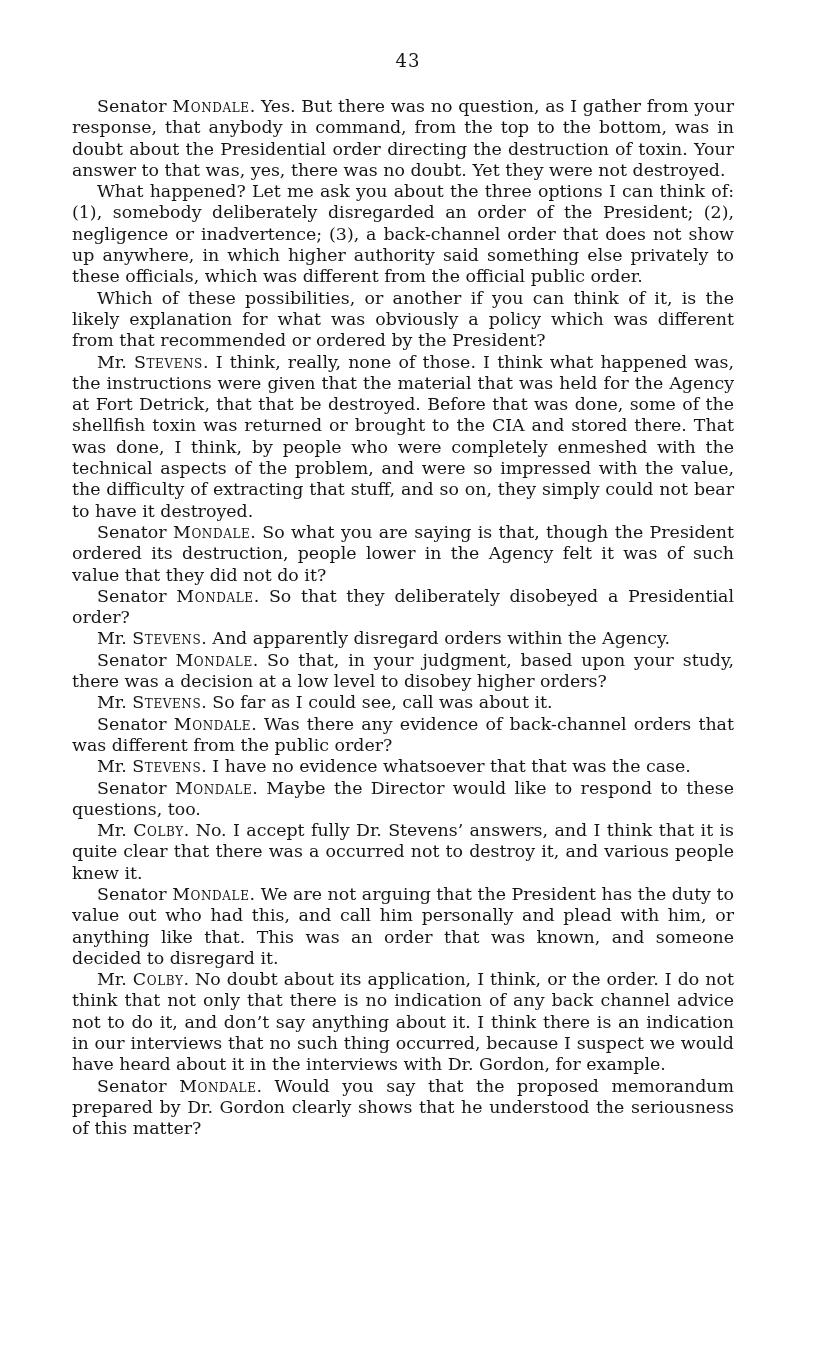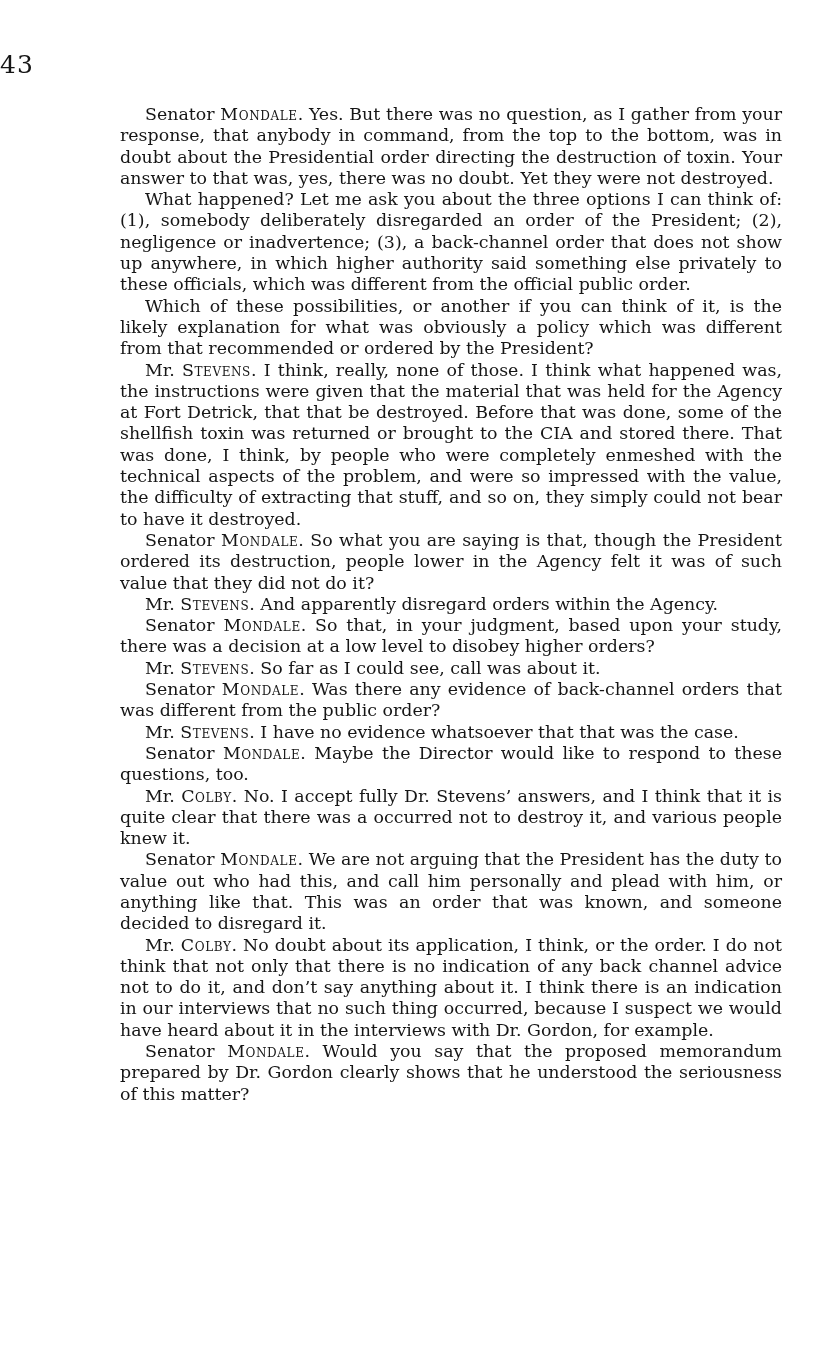--- a/index.html
+++ b/index.html
@@ -11,27 +11,27 @@
     position: relative;
     width: 816px;
     height: 1363px;
     background: #ffffff;
     overflow: hidden;
     font-family: "DejaVu Serif", "Liberation Serif", serif;
     color: #161616;
   }
   .page-number {
     padding-top: 50px;
-    text-align: left;
-    font-size: 25px;
+    text-align: center;
+    font-size: 18px;
     letter-spacing: 1px;
   }
   .content {
     margin-top: 25px;
-    margin-left: 120px;
+    margin-left: 72px;
     width: 662px;
     font-size: 17.4px;
     line-height: 21.3px;
     text-align: justify;
   }
   .content p {
     margin: 0;
     padding: 0;
     text-indent: 25px;
   }
@@ -44,20 +44,21 @@
 <body>
 
 <div class="page">
   <div class="page-number">43</div>
   <div class="content">
       <p><span>Senator </span><span class="sc">Mondale</span>. <span>Yes. But there was no question, as I gather from your response, that anybody in command, from the top to the bottom, was in doubt about the Presidential order directing the destruction of toxin. Your answer to that was, yes, there was no doubt. Yet they were not destroyed.</span></p>
       <p><span>What happened? Let me ask you about the three options I can think of: (1), somebody deliberately disregarded an order of the President; (2), negligence or inadvertence; (3), a back-channel order that does not show up anywhere, in which higher authority said something else privately to these officials, which was different from the official public order.</span></p>
       <p><span>Which of these possibilities, or another if you can think of it, is the likely explanation for what was obviously a policy which was different from that recommended or ordered by the President?</span></p>
       <p><span>Mr. </span><span class="sc">Stevens</span>. <span>I think, really, none of those. I think what happened was, the instructions were given that the material that was held for the Agency at Fort Detrick, that that be destroyed. Before that was done, some of the shellfish toxin was returned or brought to the CIA and stored there. That was done, I think, by people who were completely enmeshed with the technical aspects of the problem, and were so impressed with the value, the difficulty of extracting that stuff, and so on, they simply could not bear to have it destroyed.</span></p>
       <p><span>Senator </span><span class="sc">Mondale</span>. <span>So what you are saying is that, though the President ordered its destruction, people lower in the Agency felt it was of such value that they did not do it?</span></p>
+      <p><span>Senator </span><span class="sc">Mondale</span>. <span>So that they deliberately disobeyed a Presidential order?</span></p>
       <p><span>Mr. </span><span class="sc">Stevens</span>. <span>And apparently disregard orders within the Agency.</span></p>
       <p><span>Senator </span><span class="sc">Mondale</span>. <span>So that, in your judgment, based upon your study, there was a decision at a low level to disobey higher orders?</span></p>
       <p><span>Mr. </span><span class="sc">Stevens</span>. <span>So far as I could see, call was about it.</span></p>
       <p><span>Senator </span><span class="sc">Mondale</span>. <span>Was there any evidence of back-channel orders that was different from the public order?</span></p>
       <p><span>Mr. </span><span class="sc">Stevens</span>. <span>I have no evidence whatsoever that that was the case.</span></p>
       <p><span>Senator </span><span class="sc">Mondale</span>. <span>Maybe the Director would like to respond to these questions, too.</span></p>
       <p><span>Mr. </span><span class="sc">Colby</span>. <span>No. I accept fully Dr. Stevens’ answers, and I think that it is quite clear that there was a occurred not to destroy it, and various people knew it.</span></p>
       <p><span>Senator </span><span class="sc">Mondale</span>. <span>We are not arguing that the President has the duty to value out who had this, and call him personally and plead with him, or anything like that. This was an order that was known, and someone decided to disregard it.</span></p>
       <p><span>Mr. </span><span class="sc">Colby</span>. <span>No doubt about its application, I think, or the order. I do not think that not only that there is no indication of any back channel advice not to do it, and don’t say anything about it. I think there is an indication in our interviews that no such thing occurred, because I suspect we would have heard about it in the interviews with Dr. Gordon, for example.</span></p>
       <p><span>Senator </span><span class="sc">Mondale</span>. <span>Would you say that the proposed memorandum prepared by Dr. Gordon clearly shows that he understood the seriousness of this matter?</span></p>

